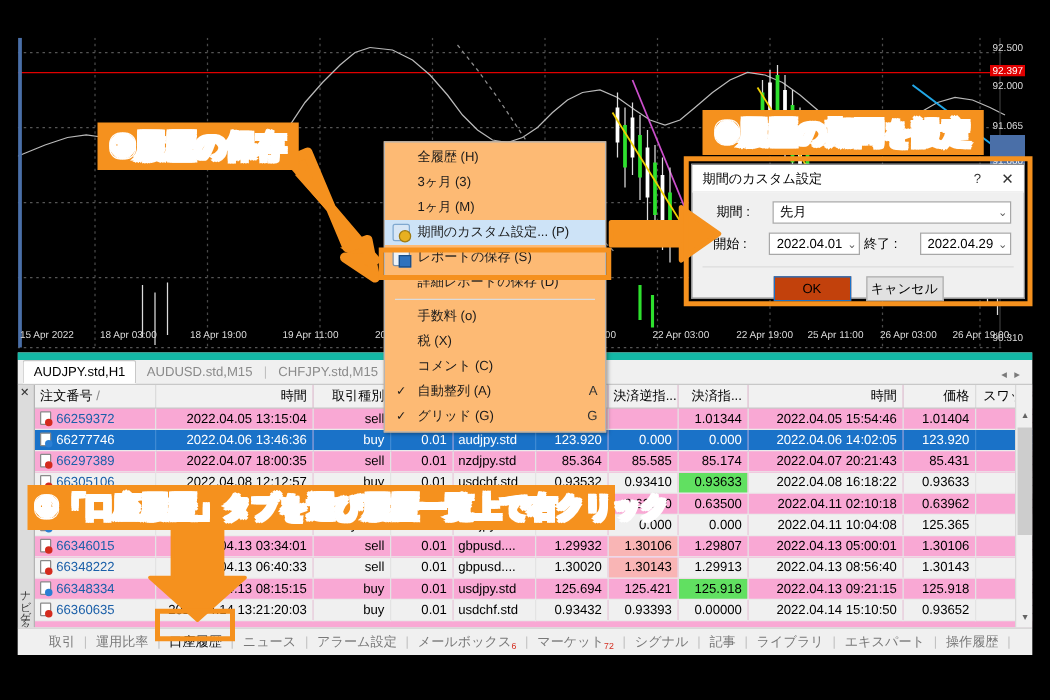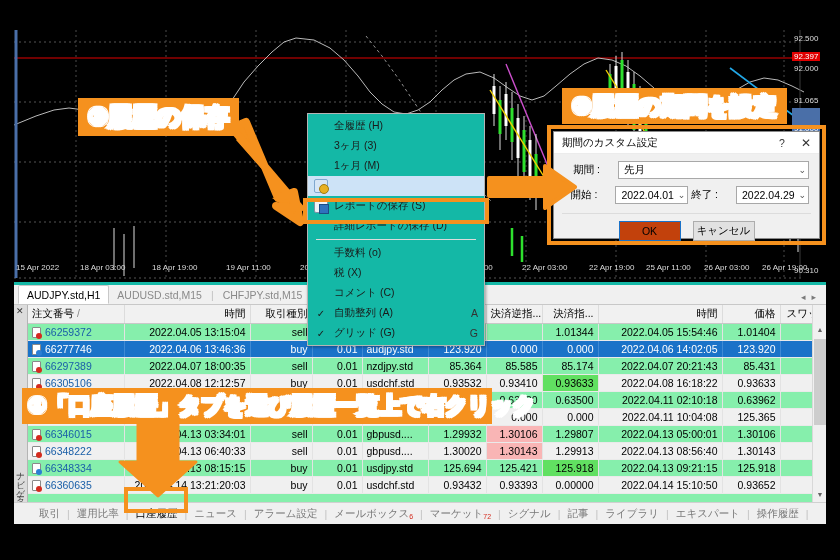--- a/index.html
+++ b/index.html
@@ -39,21 +39,21 @@
   }
   #price-axis .ask {
     position:absolute; left:2px; background:#4a6fa8; color:#fff;
     padding:16px 2px; font-size:8px; white-space:nowrap;
   }
 
   
   #terminal {
     position:absolute; left:14px; top:282px; width:812px; height:242px;
     background:#f0f0f0; overflow:hidden;
-    border-top:3px solid #14b8a6;
+    border-top:6px solid #14b8a6;
   }
 
   
   #chart-tabs {
     position:relative; height:20px; background:#f0f0f0;
     border-bottom:1px solid #c8c8c8; display:flex; align-items:flex-end;
     padding-left:4px; font-size:10.5px;
   }
   #chart-tabs .ctab {
     padding:2px 8px 2px 8px; color:#8a8a8a; white-space:nowrap;
@@ -81,21 +81,21 @@
   }
   #rail .vlabel {
     position:absolute; left:1px; bottom:2px; width:12px;
     font-size:8.5px; color:#333; writing-mode:vertical-rl;
     letter-spacing:-1px; white-space:nowrap;
   }
 
   
   #tablewrap {
     position:absolute; left:14px; top:20px; right:0; bottom:22px;
-    background:#86efac; overflow:hidden;
+    background:#f9a8d4; overflow:hidden;
   }
   table.hist { border-collapse:collapse; width:100%; table-layout:fixed;
                font-size:10.5px; color:#000; }
   table.hist th {
     background:#f1f1f1; border-right:1px solid #dcdcdc;
     border-bottom:1px solid #c8c8c8;
     font-weight:normal; text-align:right; padding:2px 4px; height:18px;
     white-space:nowrap; overflow:hidden;
   }
   table.hist th.l { text-align:left; }
@@ -142,21 +142,21 @@
     display:flex; align-items:center; font-size:10.5px; padding-left:18px;
   }
   #term-tabs .ttab { color:#787878; padding:2px 7px; white-space:nowrap; }
   #term-tabs .ttab.active { color:#000; }
   #term-tabs .tsep { color:#c2c2c2; }
   #term-tabs sub { color:#d42b1e; font-size:7px; vertical-align:-2px; }
 
   
   #ctxmenu {
     position:absolute; left:307px; top:113px; width:178px;
-    background:#14b8a6; border:1px solid #b4b4b4; z-index:80;
+    background:#fdba74; border:1px solid #b4b4b4; z-index:80;
     font-size:10.5px; color:#1a1a1a; padding:2px 0;
     box-shadow:1px 1px 3px rgba(0,0,0,.35);
   }
   #ctxmenu .mi {
     display:flex; align-items:center; height:20px; padding:0 6px 0 0;
     white-space:nowrap;
   }
   #ctxmenu .mi .gut { width:26px; flex:0 0 26px; text-align:center; font-size:10px; }
   #ctxmenu .mi .lab { flex:1 1 auto; }
   #ctxmenu .mi .acc { color:#333; padding-left:8px; }
@@ -601,20 +601,21 @@
       <div class="mi">
         <div class="gut"></div>
         <div class="lab">3ヶ月 (3)</div>
       </div>
       <div class="mi">
         <div class="gut"></div>
         <div class="lab">1ヶ月 (M)</div>
       </div>
       <div class="mi hl">
         <div class="gut"><span class="micon clock"></span></div>
+        <div class="lab">期間のカスタム設定... (P)</div>
       </div>
       <div class="mi">
         <div class="gut"><span class="micon page"></span></div>
         <div class="lab">レポートの保存 (S)</div>
       </div>
       <div class="mi">
         <div class="gut"></div>
         <div class="lab">詳細レポートの保存 (D)</div>
       </div>
       <div class="msep"></div>

